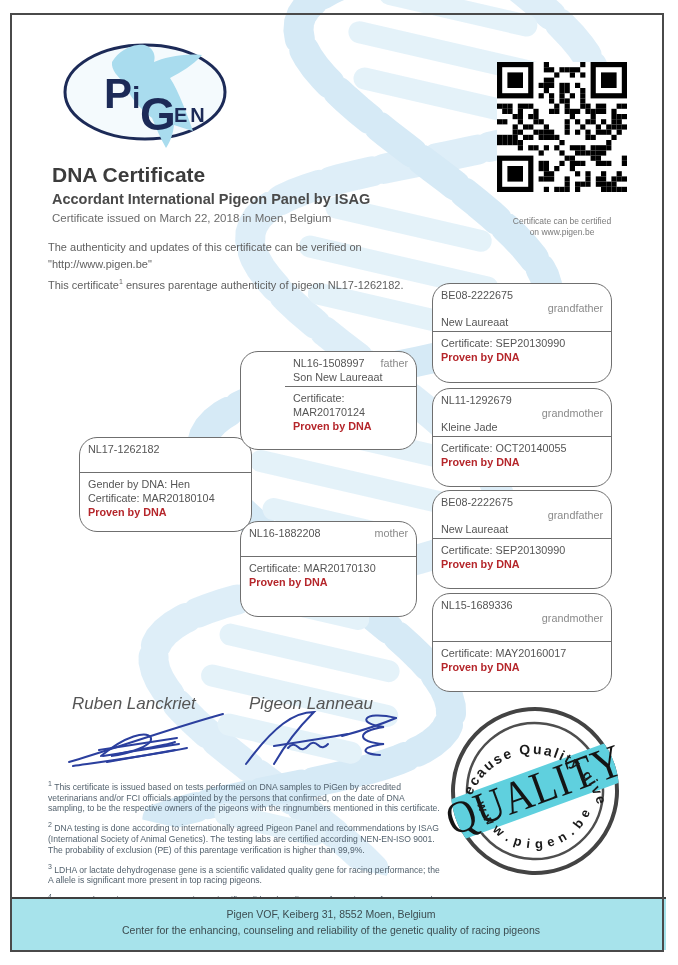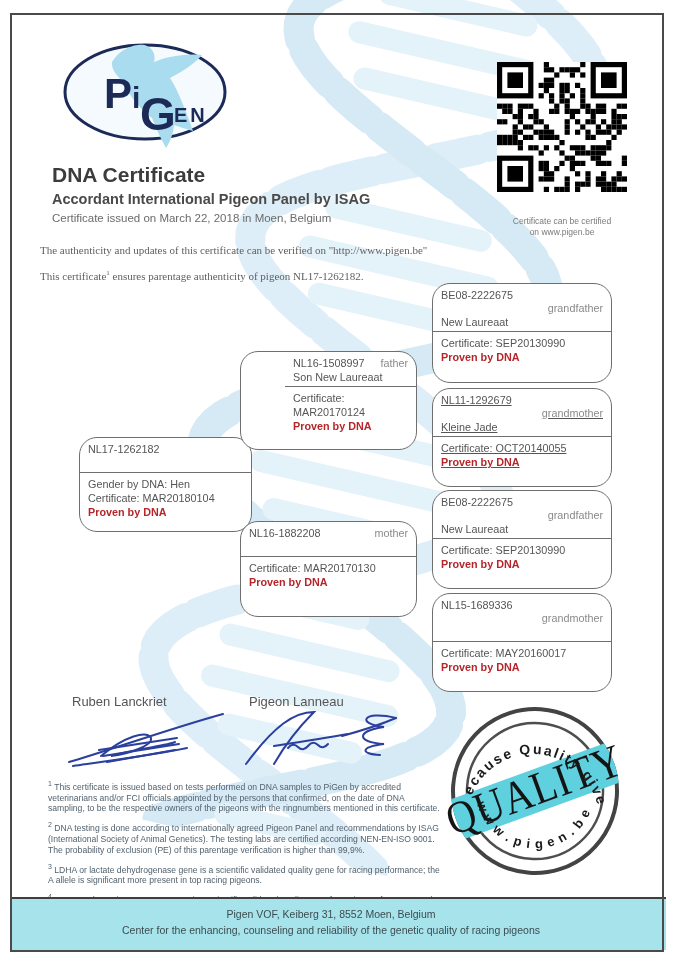--- a/index.html
+++ b/index.html
@@ -17,42 +17,42 @@
   
   #qr{left:497px;top:62px;width:130px;height:130px;z-index:2;background:#fff;}
   #qr-label{left:474px;top:196px;width:176px;text-align:center;font-size:17px;font-weight:bold;
             color:#595959;letter-spacing:.5px;z-index:2;}
   #qr-note{left:474px;top:216px;width:176px;text-align:center;font-size:8.5px;color:#7a7a7a;
            line-height:10.5px;z-index:2;}
   
   #title{left:52px;top:163px;font-size:21px;font-weight:bold;color:#3c3c3c;z-index:2;}
   #subtitle{left:52px;top:191px;font-size:14.5px;font-weight:bold;color:#4a4a4a;z-index:2;}
   #issued{left:52px;top:212px;font-size:11.5px;color:#6b6b6b;z-index:2;}
-  #intro{left:40px;top:239px;width:420px;font-size:11px;color:#5f5f5f;line-height:23px;z-index:2;font-family:Liberation Serif, serif;}
+  #intro{left:48px;top:239px;width:420px;font-size:11px;color:#5f5f5f;line-height:17px;z-index:2;}
   sup{font-size:7px;}
   
   .pbox{position:absolute;background:#fff;border:1.5px solid #6f6f6f;border-radius:18px;
         box-sizing:border-box;z-index:2;font-size:10.8px;color:#555;}
   .pbox .hd{padding:5px 8px 2px 8px;border-bottom:1px solid #6f6f6f;}
   .pbox .bd{padding:4px 8px;}
   .row{display:flex;justify-content:space-between;min-height:13px;line-height:13px;}
   .rel{color:#8a8a8a;}
   .rel-line{text-align:right;color:#8a8a8a;min-height:13px;line-height:13px;}
   .name-line{min-height:14px;line-height:14px;}
   .cert-line{min-height:13px;line-height:14px;}
   .proven{color:#b5262b;font-weight:bold;line-height:15px;}
   #box-subject{left:55px;top:437px;width:173px;height:95px;margin-left:24px;}
   #box-father{left:240px;top:351px;width:177px;height:99px;padding-left:44px;}
   #box-mother{left:240px;top:521px;width:177px;height:96px;}
   #box-gf1{left:432px;top:283px;width:180px;height:100px;}
-  #box-gm1{left:432px;top:388px;width:180px;height:99px;text-decoration:underline;}
+  #box-gm1{left:432px;top:388px;width:180px;height:99px;}
   #box-gf2{left:432px;top:490px;width:180px;height:99px;}
   #box-gm2{left:432px;top:593px;width:180px;height:99px;}
   
-  .sig-name{position:absolute;font-size:13px;color:#555;z-index:2;}
+  .sig-name{position:absolute;font-size:17px;color:#555;z-index:2;font-style:italic;}
   #sig1-name{left:72px;top:694px;}
   #sig2-name{left:249px;top:694px;}
   .scribble{position:absolute;z-index:2;}
   #sig1-scribble{left:55px;top:706px;}
   #sig2-scribble{left:230px;top:704px;}
   
   #footnotes{left:48px;top:779px;width:392px;z-index:2;font-size:8.6px;color:#52616d;
              line-height:10.8px;}
   #footnotes p{margin:0 0 6px 0;}
   

